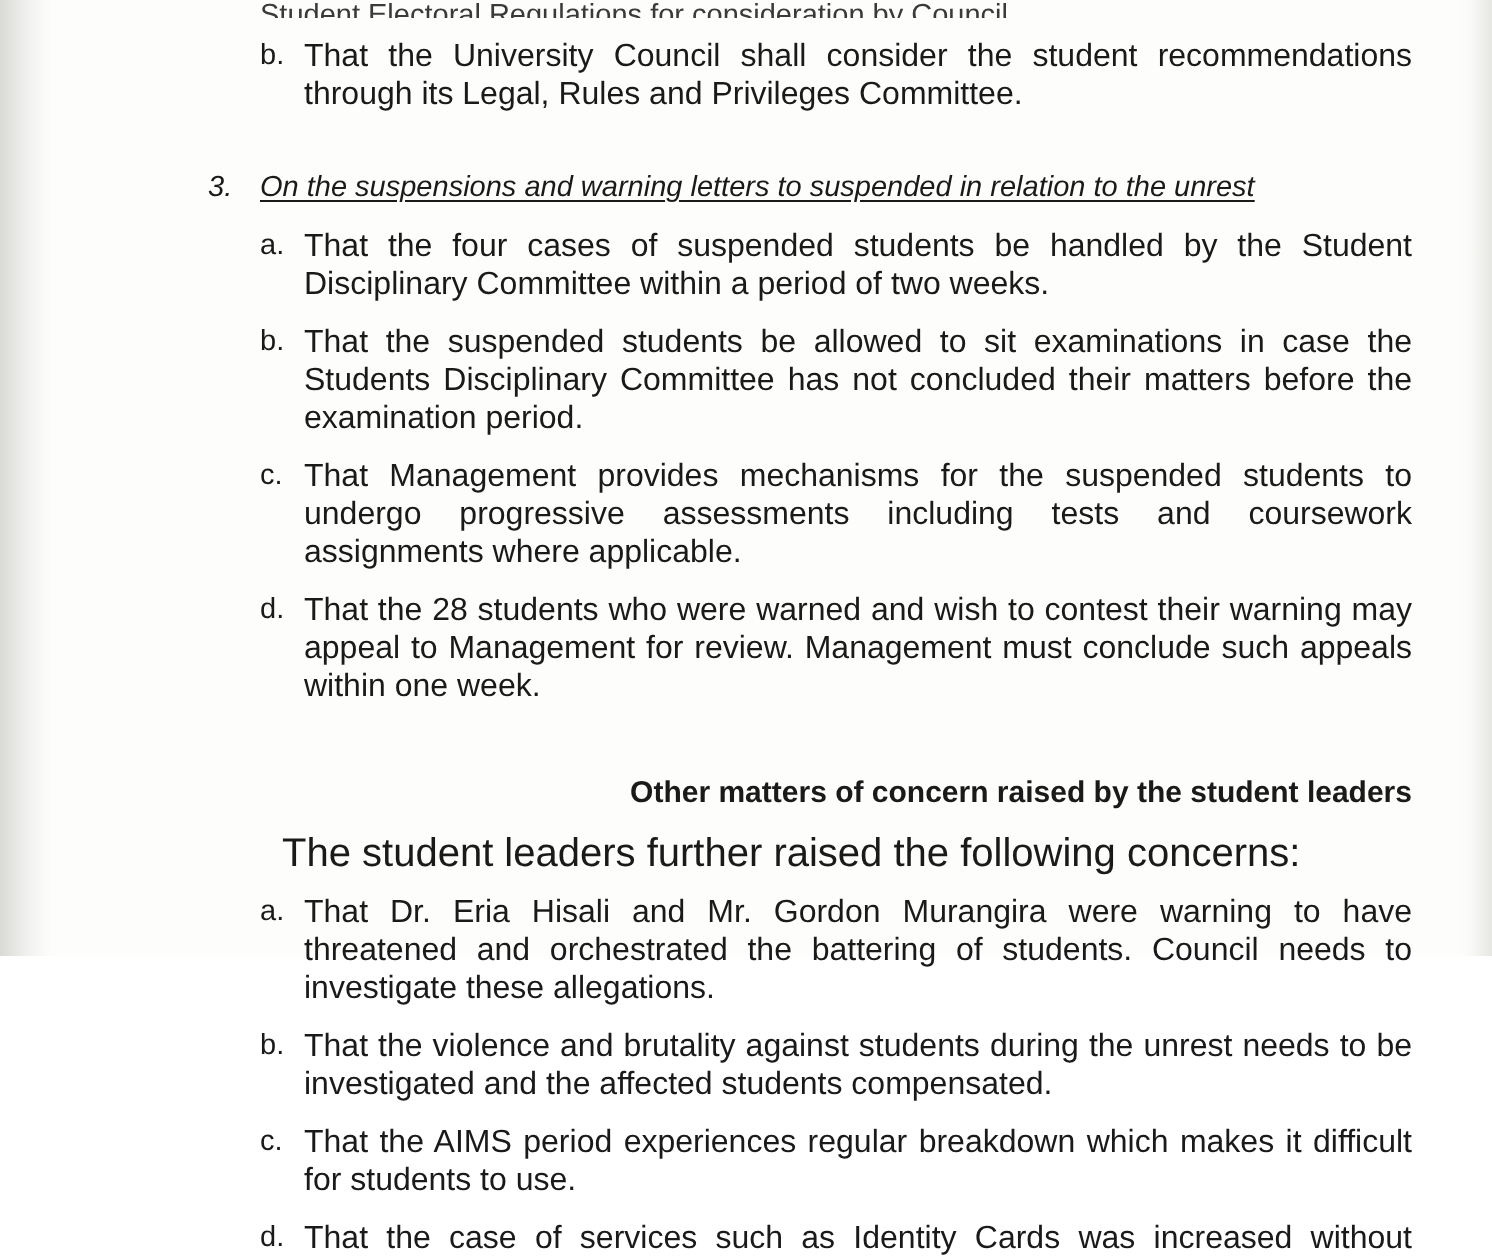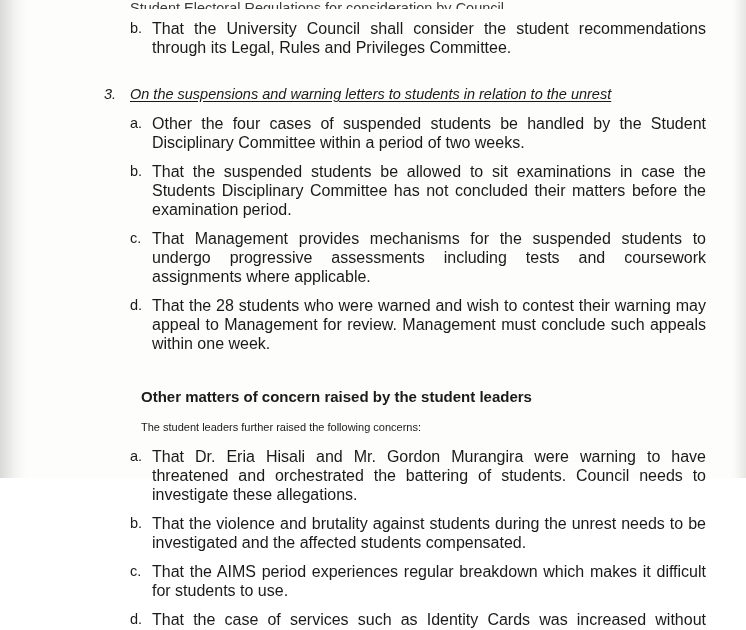--- a/index.html
+++ b/index.html
@@ -97,49 +97,50 @@
     text-decoration: underline;
     text-underline-offset: 2px;
   }
 
   .section-title {
     margin-top: 34px;
     margin-left: 63px;
     font-size: 15px;
     font-weight: bold;
     line-height: 19px;
+    text-align: right;
   }
   .section-intro {
     margin-top: 12px;
     margin-left: 63px;
-    font-size: 11px;
+    font-size: 20px;
     line-height: 19px;
   }
 </style>
 </head>
 <body>
 
 <div class="page">
   <div class="content">
 
     <div class="clipped-line">Student Electoral Regulations for consideration by Council</div>
 
     <div class="sub-item">
       <div class="marker">b.</div>
       <div class="body">That the University Council shall consider the student recommendations through its Legal, Rules and Privileges Committee.</div>
     </div>
 
     <div class="num-heading">
       <div class="marker">3.</div>
-      <div class="body">On the suspensions and warning letters to students in relation to the unrest</div>
+      <div class="body">On the suspensions and warning letters to suspended in relation to the unrest</div>
     </div>
 
     <div class="sub-item">
       <div class="marker">a.</div>
-      <div class="body">Other the four cases of suspended students be handled by the Student Disciplinary Committee within a period of two weeks.</div>
+      <div class="body">That the four cases of suspended students be handled by the Student Disciplinary Committee within a period of two weeks.</div>
     </div>
     <div class="sub-item">
       <div class="marker">b.</div>
       <div class="body">That the suspended students be allowed to sit examinations in case the Students Disciplinary Committee has not concluded their matters before the examination period.</div>
     </div>
     <div class="sub-item">
       <div class="marker">c.</div>
       <div class="body">That Management provides mechanisms for the suspended students to undergo progressive assessments including tests and coursework assignments where applicable.</div>
     </div>
     <div class="sub-item">

